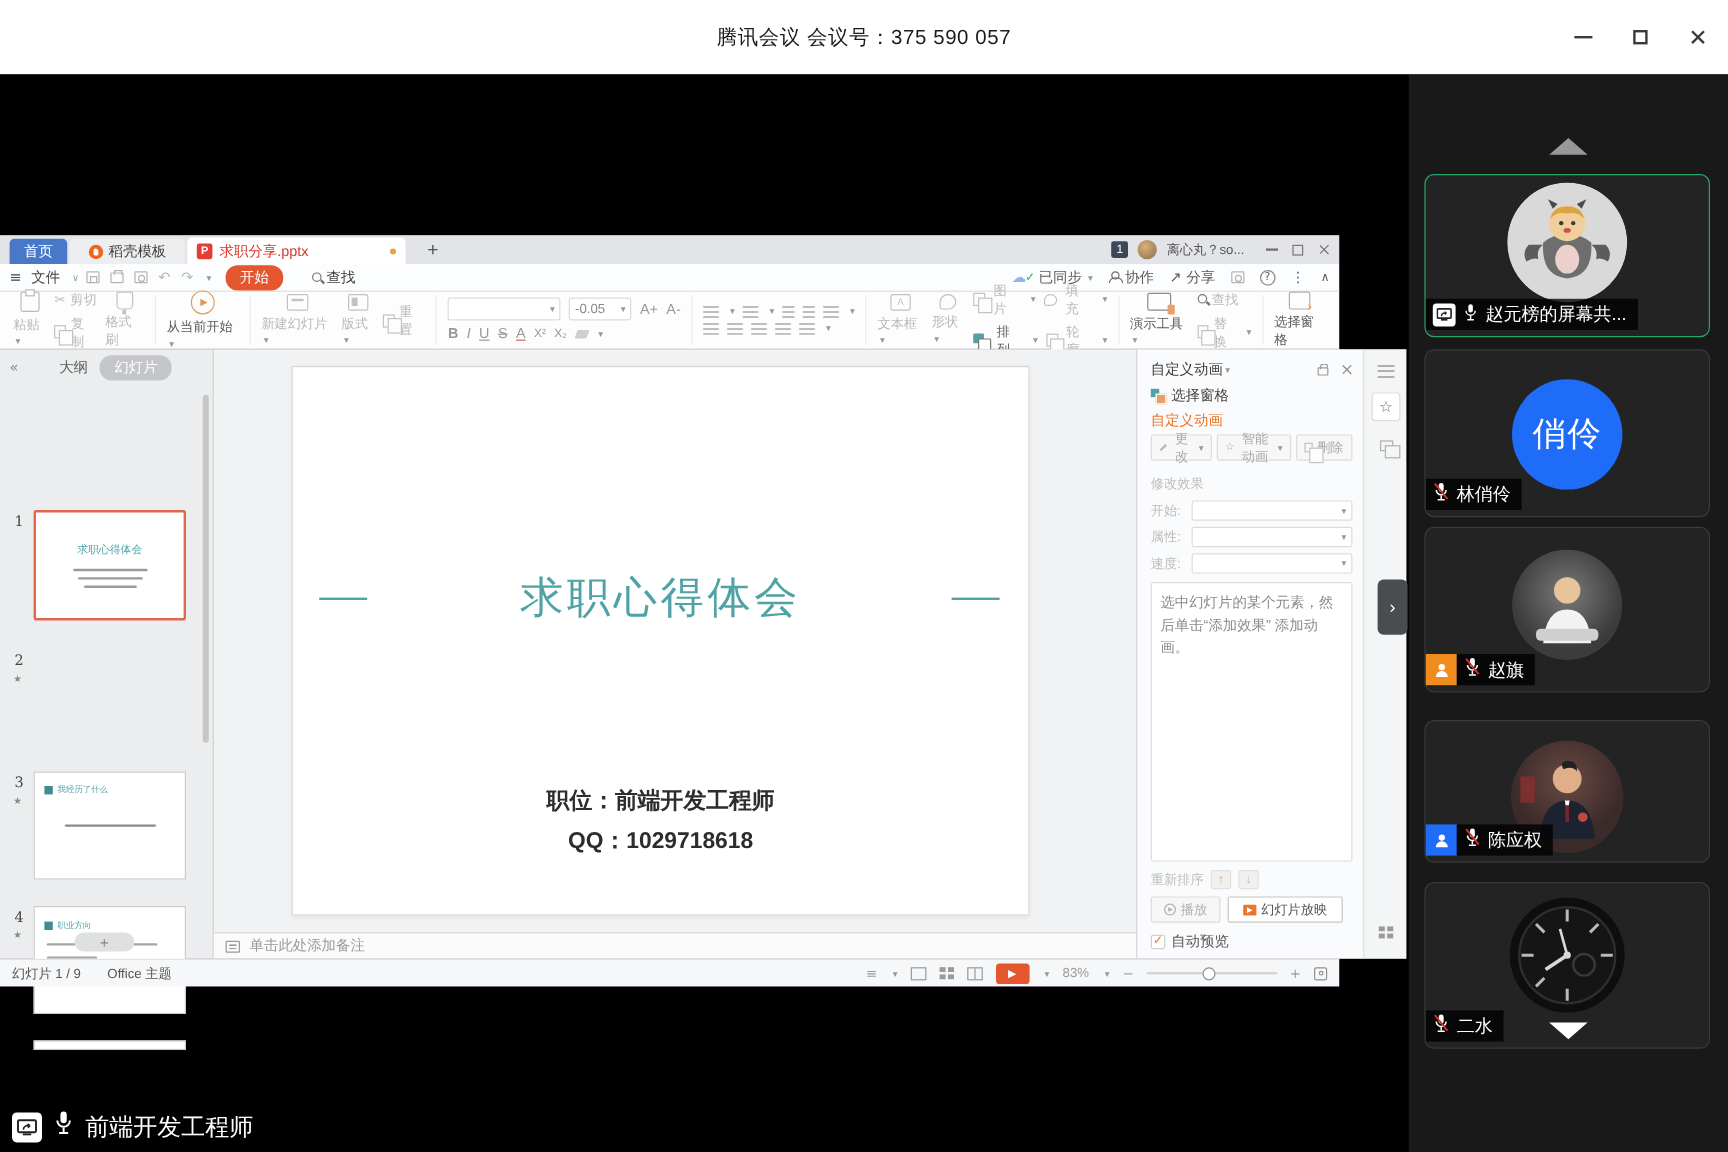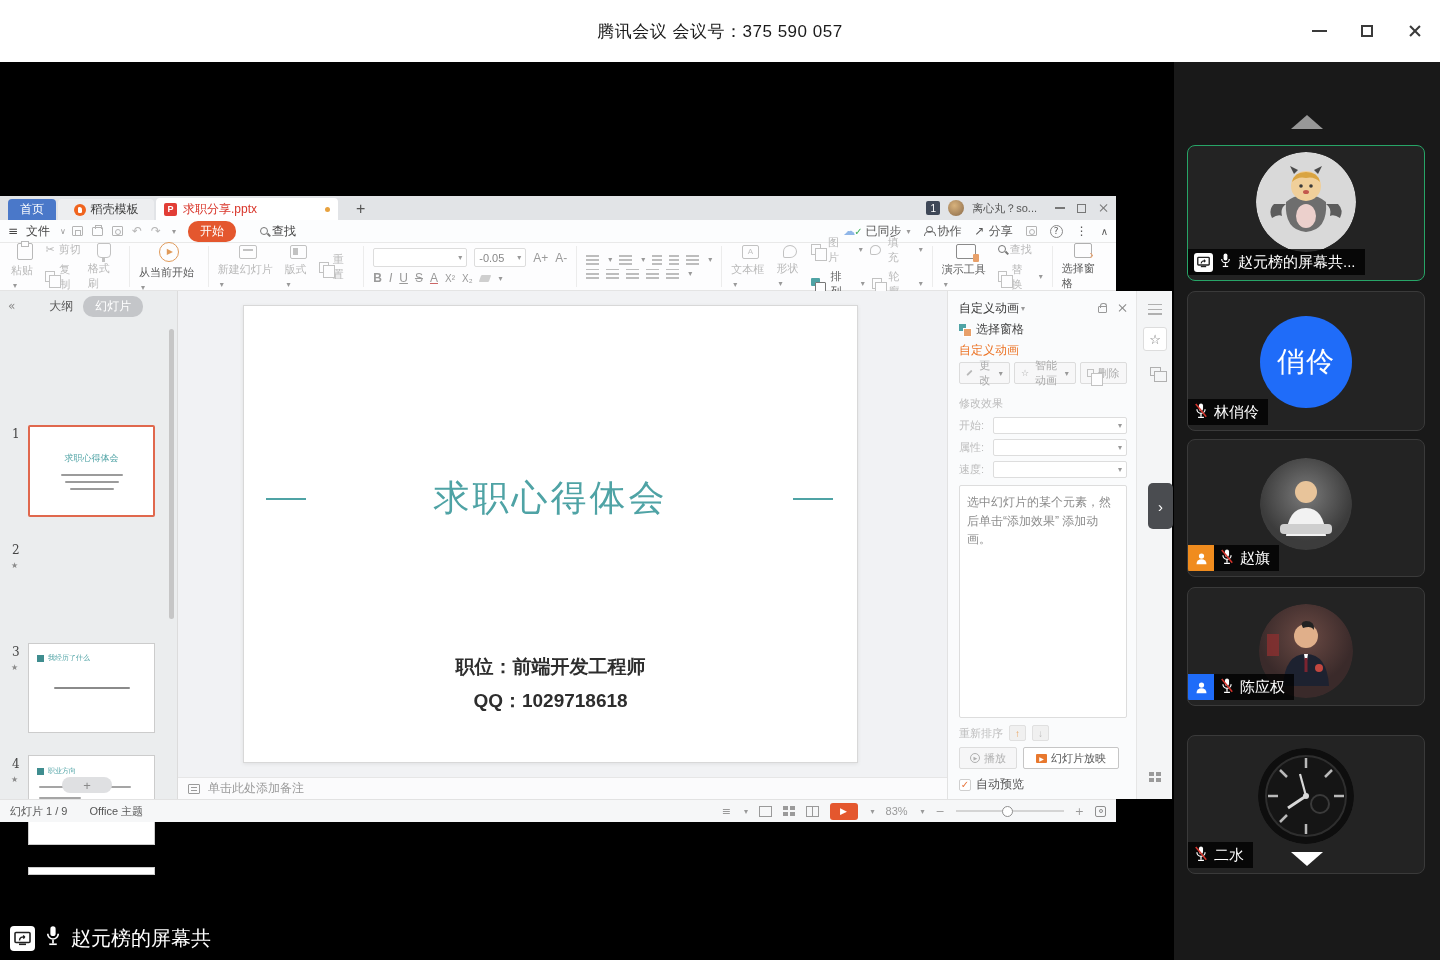--- a/index.html
+++ b/index.html
@@ -685,21 +685,21 @@
           </svg>
       </span>
       <span>
         <svg width="18" height="24" viewBox="0 0 24 30">
             <rect x="8.5" y="2" width="7" height="13" rx="3.5" fill="#fff"></rect>
             <path d="M5 12 a7 7 0 0 0 14 0" stroke="#fff" stroke-width="2.2" fill="none"></path>
             <line x1="12" y1="20" x2="12" y2="25" stroke="#fff" stroke-width="2.2"></line>
             <line x1="7" y1="26" x2="17" y2="26" stroke="#fff" stroke-width="2.2"></line>
           </svg>
       </span>
-      <span>赵元榜的屏幕共</span>
+      <span>前端开发工程师</span>
     </div>
   </div>
 
   <div class="sidebar">
     <div class="scroll-up"></div>
 
     <div class="tile tile-share" style="top:83px;height:136px">
       <div class="tile-avatar" style="top:6px;width:100px;height:100px">
         <svg width="100" height="100" viewBox="0 0 100 100">
           <circle cx="50" cy="50" r="50" fill="#d9d9d9"></circle>
@@ -788,21 +788,21 @@
                 <line x1="12" y1="20" x2="12" y2="25" stroke="#fff" stroke-width="2.2"></line>
                 <line x1="7" y1="26" x2="17" y2="26" stroke="#fff" stroke-width="2.2"></line>
                 <line x1="3" y1="3" x2="21" y2="25" stroke="#d5342c" stroke-width="2.6"></line>
               </svg>
           </span>
           <span>赵旗</span>
         </span>
       </div>
     </div>
 
-    <div class="tile" style="top:525px;height:119px">
+    <div class="tile" style="top:538px;height:119px">
       <div class="tile-avatar" style="top:16px;width:94px;height:94px">
         <svg width="94" height="94" viewBox="0 0 94 94">
           <defs>
               <radialGradient id="g4" cx="50%" cy="35%">
                 <stop offset="0%" stop-color="#6b4a44"></stop>
                 <stop offset="100%" stop-color="#3a2a2a"></stop>
               </radialGradient>
             </defs>
           <circle cx="47" cy="47" r="47" fill="url(#g4)"></circle>
           <rect x="8" y="30" width="12" height="22" fill="#8a3030" opacity="0.8"></rect>

